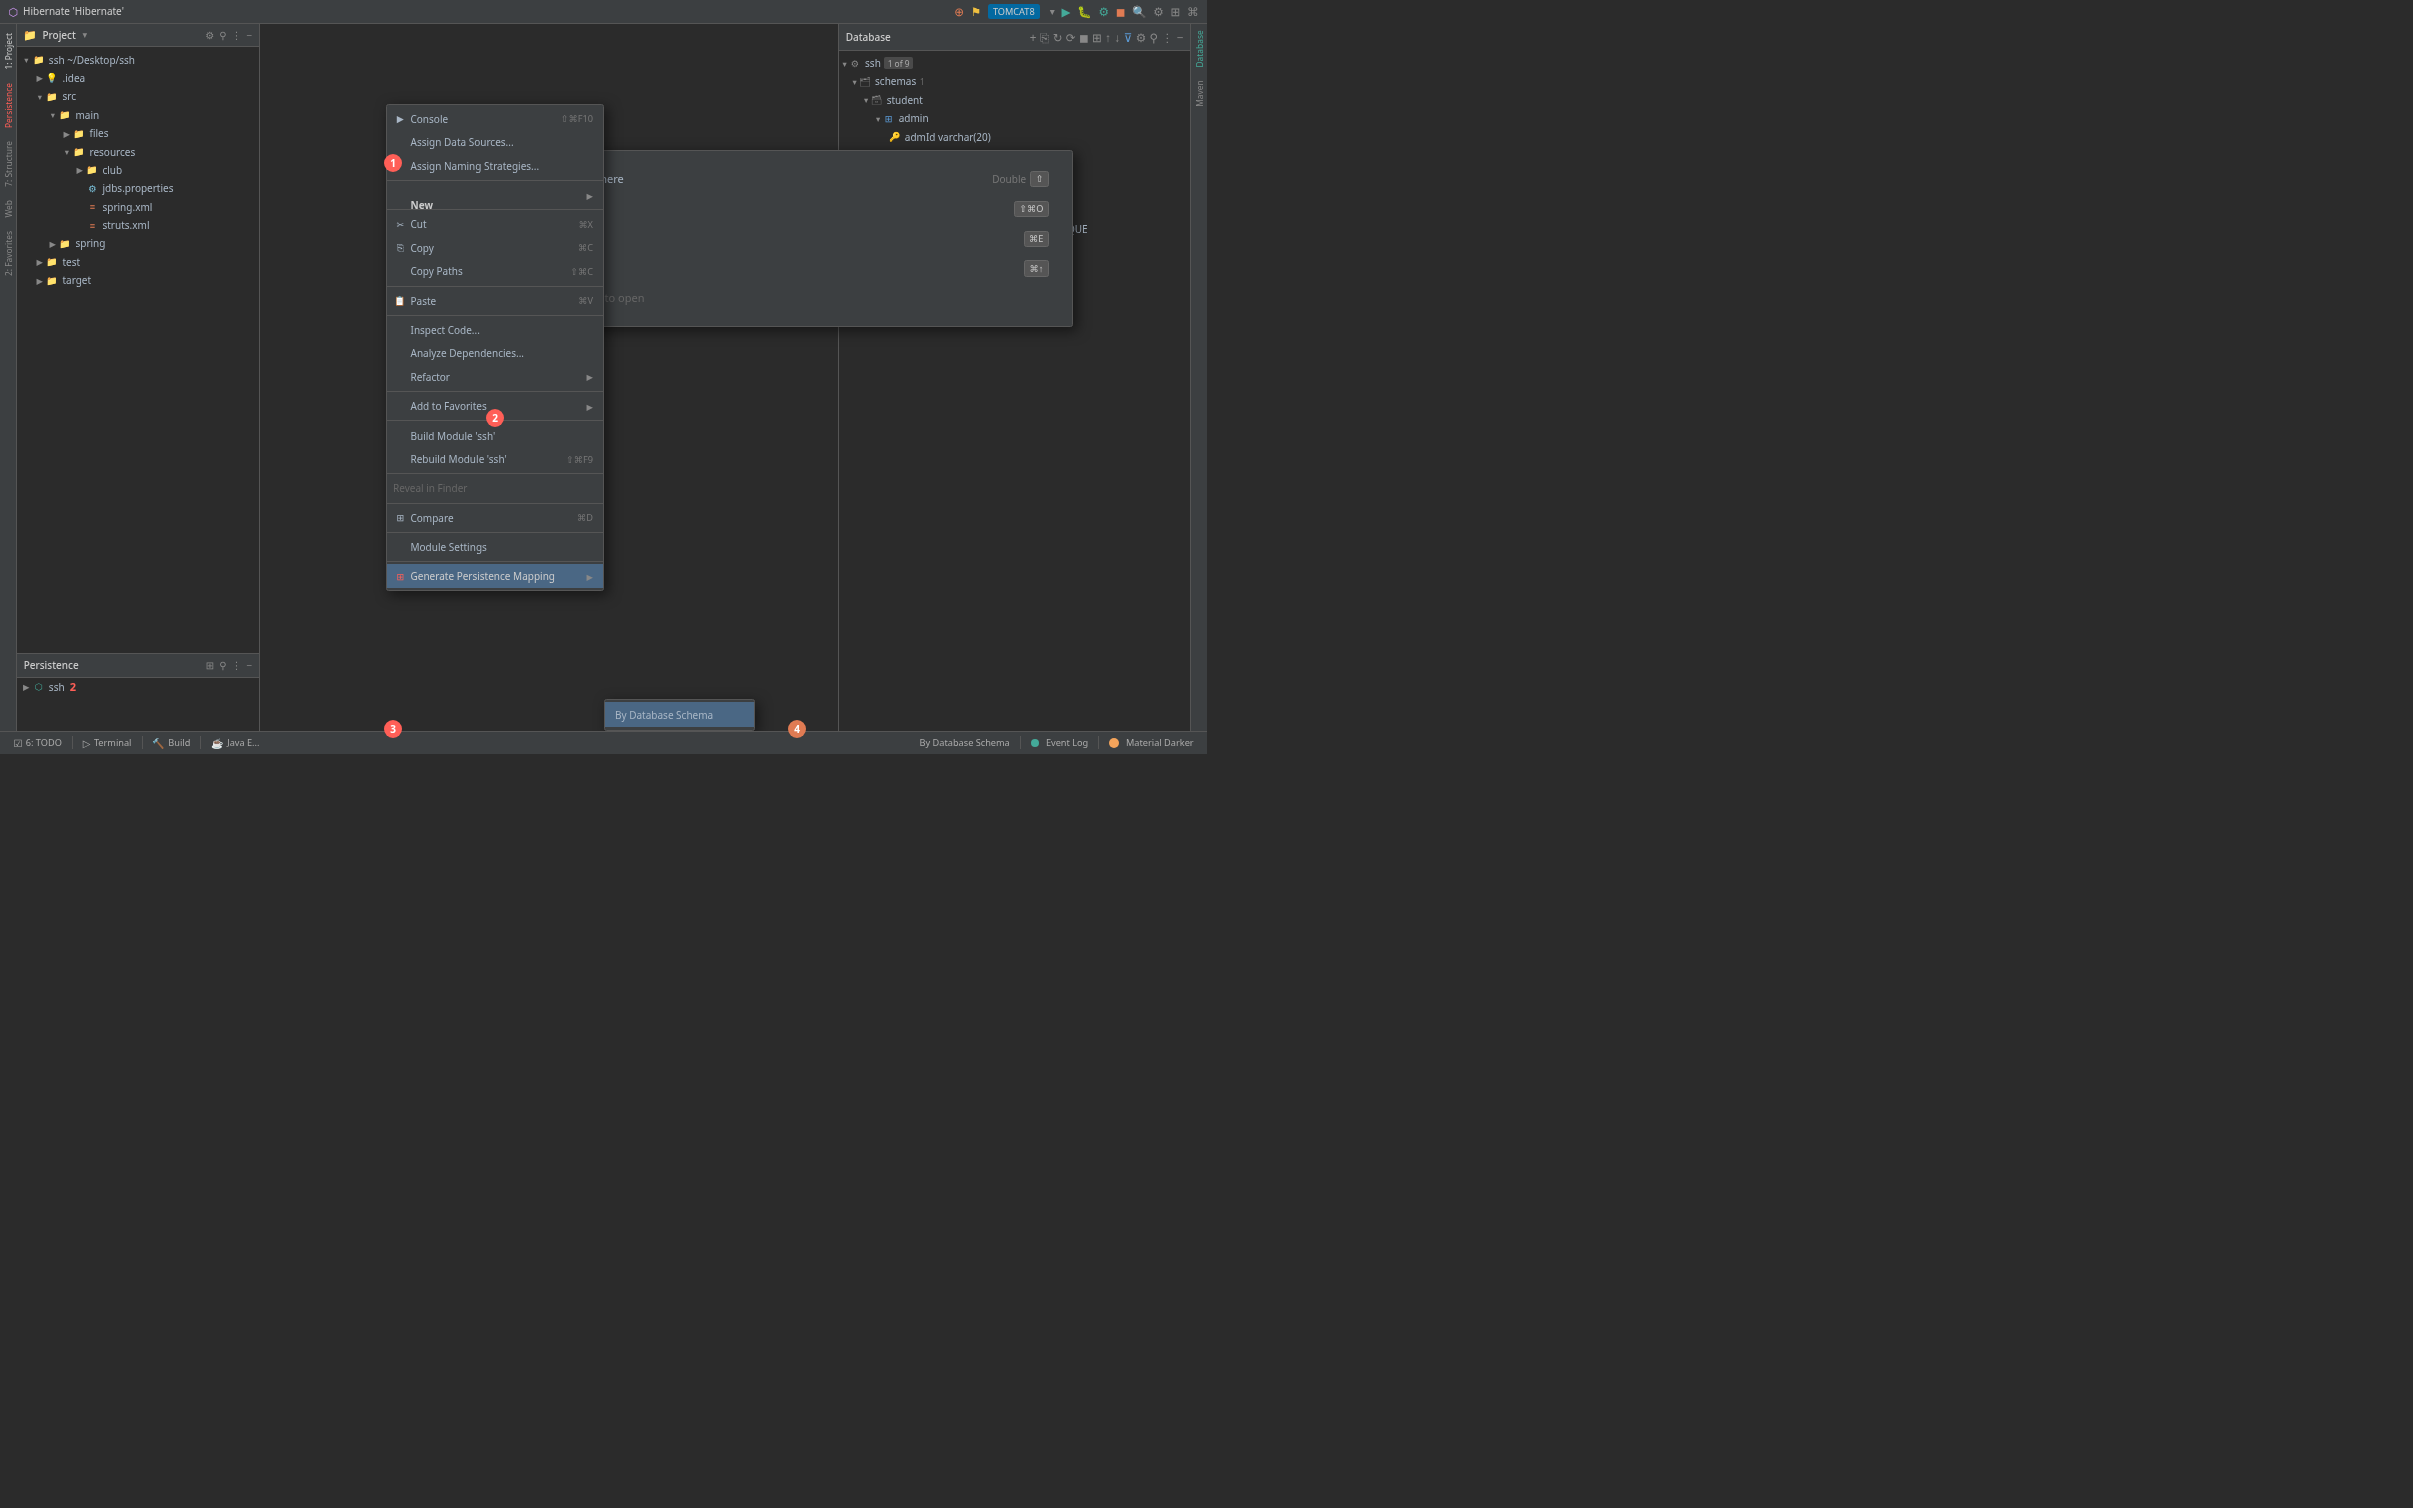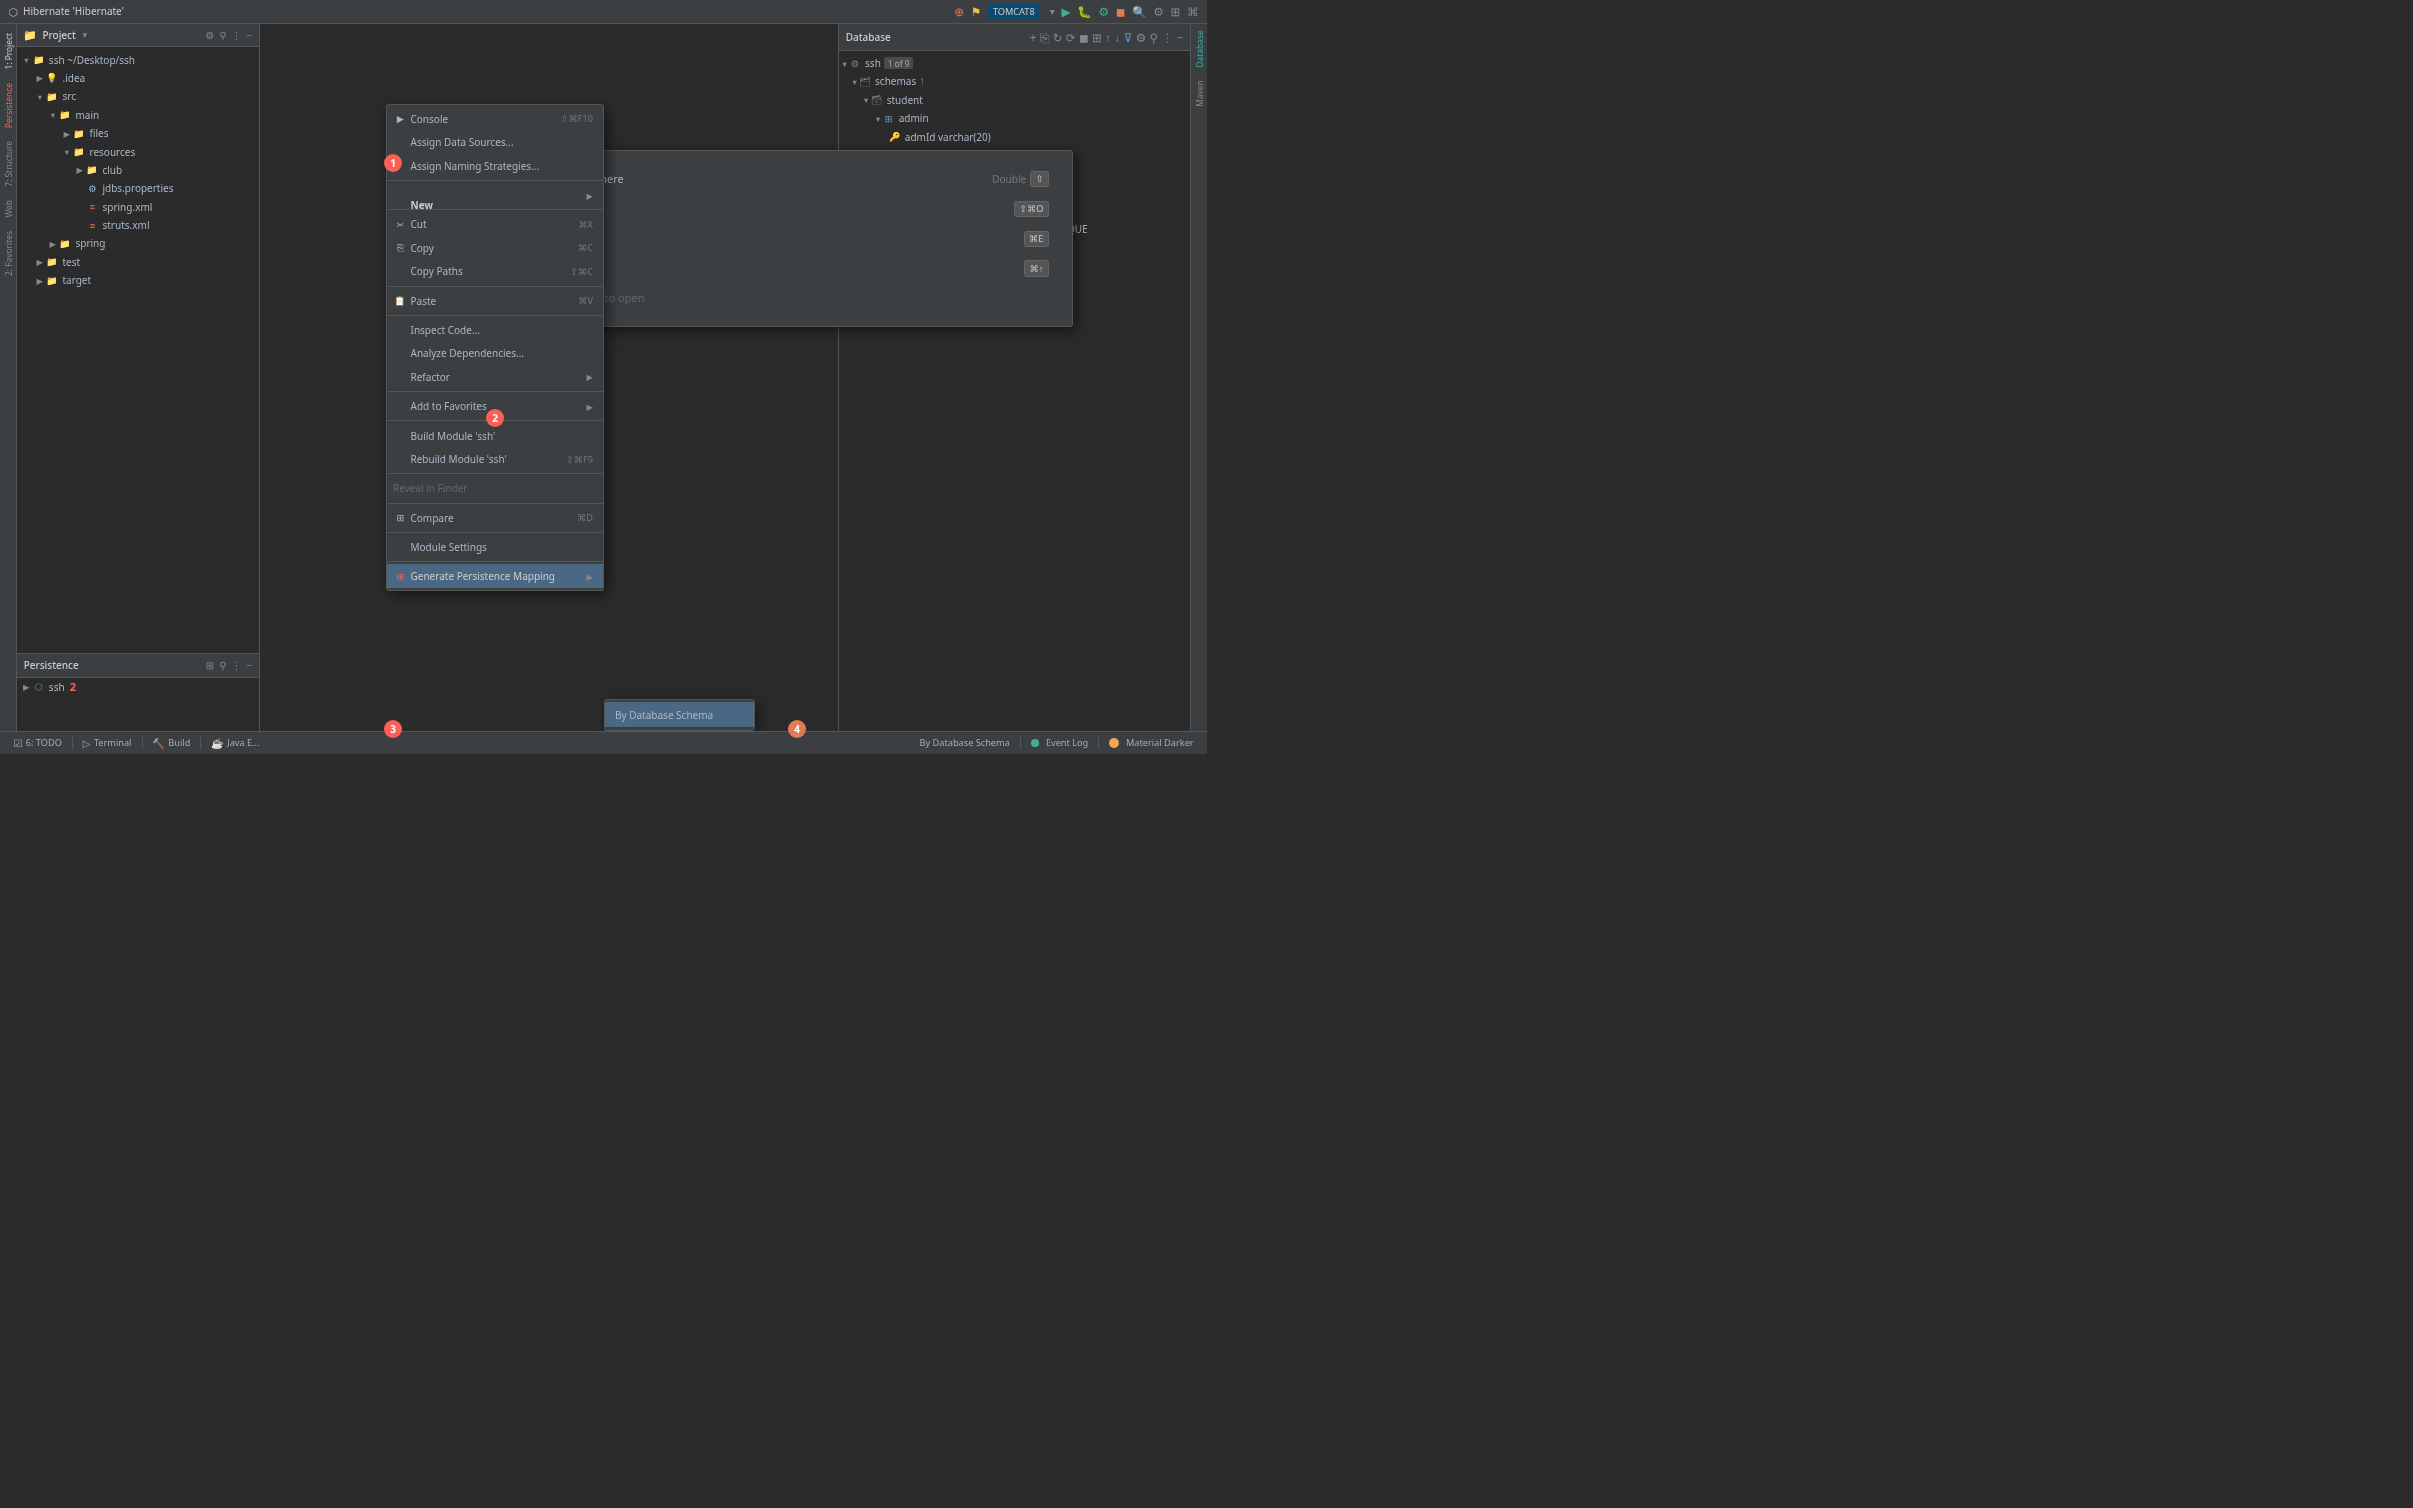--- a/index.html
+++ b/index.html
@@ -25,21 +25,21 @@
       position: relative;
       z-index: 100;
     }
     .title-bar-actions {
       display: flex;
       gap: 6.7px;
       margin-left: auto;
       align-items: center;
     }
     .tomcat-badge {
-      background: #0c4a6e;
+      background: #0369a1;
       color: #ccc;
       font-size: 9.2px;
       padding: 0.8px 5px;
       border-radius: 2.5px;
       margin-right: 3.4px;
     }
 
     
     .main-layout {
       display: flex;

